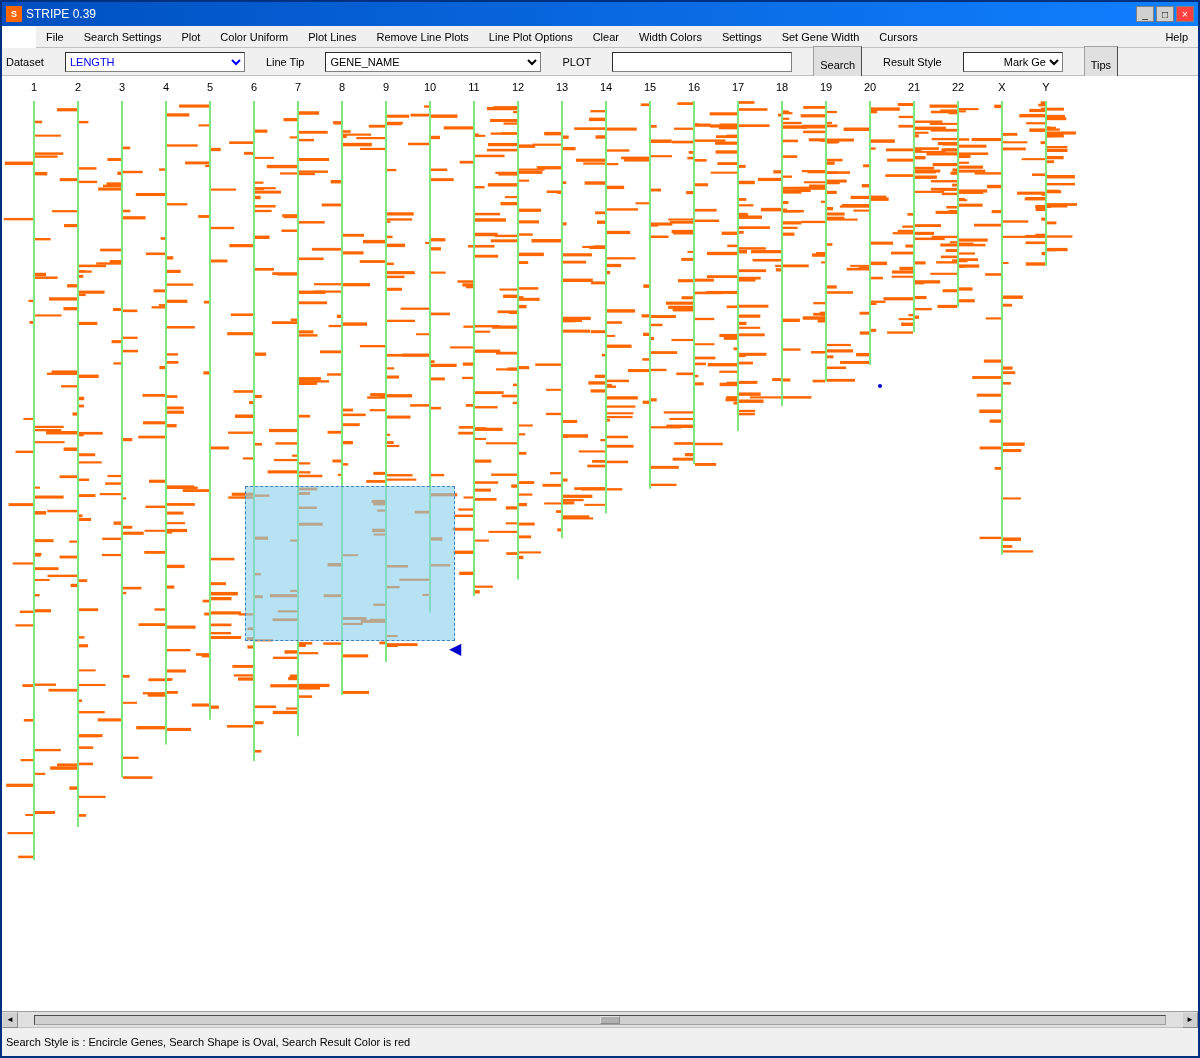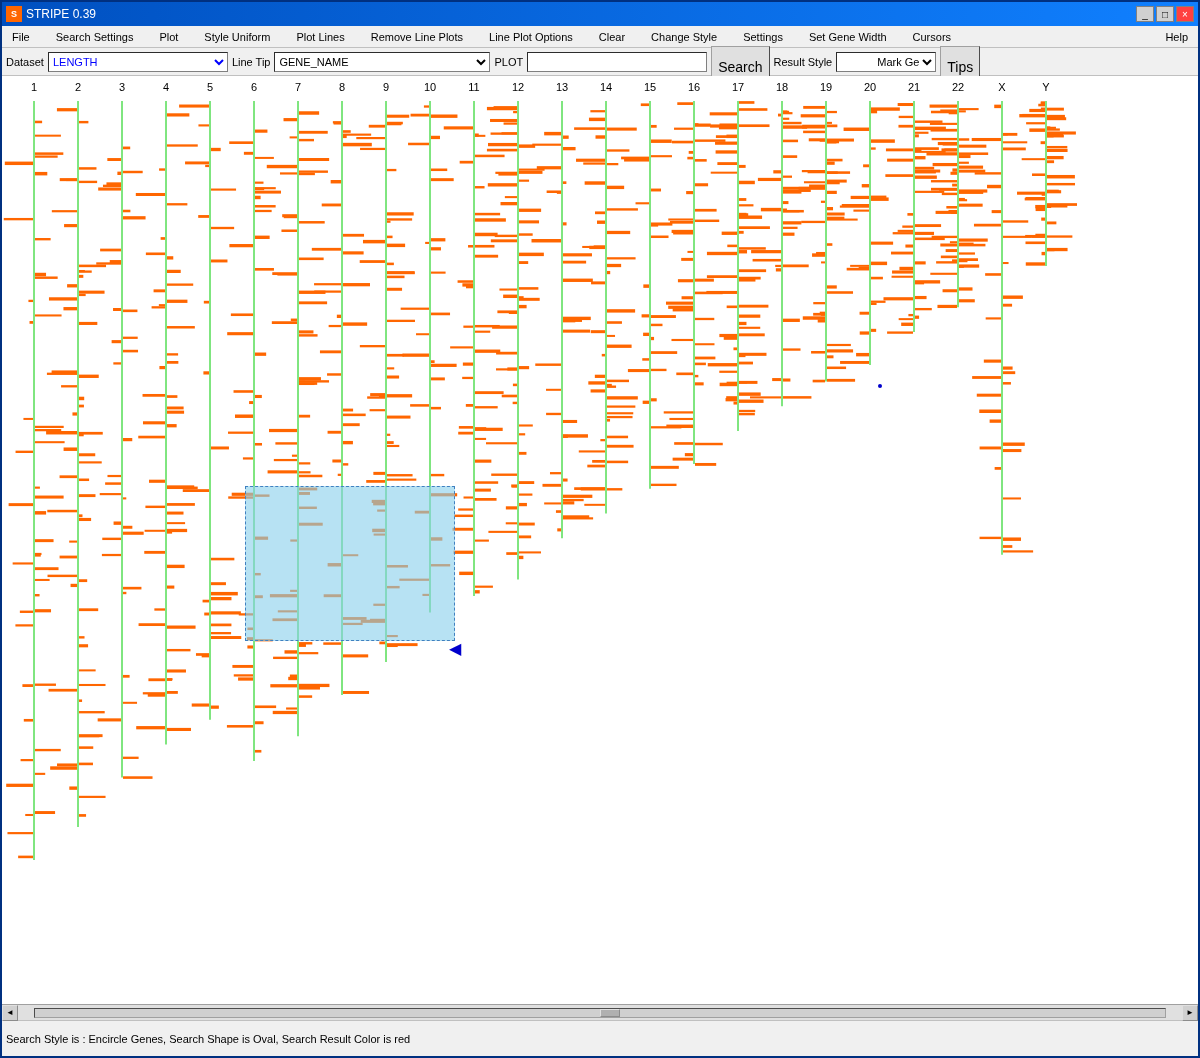--- a/index.html
+++ b/index.html
@@ -78,40 +78,41 @@
 
     
     .menu-bar {
       background: #f0f0f0;
       border-bottom: 1px solid #c0c0c0;
       height: 22px;
       display: flex;
       align-items: center;
       padding: 0 4px;
       flex-shrink: 0;
-      gap: 14px;
+      gap: 8px;
+      margin-left: 34px;
     }
 
     .menu-item {
       padding: 2px 6px;
       cursor: pointer;
       font-size: 11px;
       white-space: nowrap;
     }
 
     
     .toolbar {
       background: #f0f0f0;
       border-bottom: 1px solid #c0c0c0;
       height: 28px;
       display: flex;
       align-items: center;
       padding: 2px 4px;
       flex-shrink: 0;
-      gap: 4px;
+      gap: 21px;
     }
 
     .toolbar label {
       font-size: 11px;
       white-space: nowrap;
     }
 
     .toolbar select {
       height: 20px;
       font-size: 11px;
@@ -122,21 +123,21 @@
     .toolbar input[type="text"] {
       height: 20px;
       font-size: 11px;
       border: 1px inset #808080;
       background: white;
       padding: 0 2px;
     }
 
     .toolbar button {
       height: 32px;
-      font-size: 14px;
+      font-size: 11px;
       background: #e0e0e0;
       border: 1px outset #a0a0a0;
       cursor: pointer;
       padding: 12px 6px;
       white-space: nowrap;
     }
 
     .dataset-select { width: 180px; color: blue; }
     .tooltip-select { width: 216px; }
     .plot-input { width: 180px; }
@@ -210,21 +211,21 @@
       border: 1px outset #e0e0e0;
       display: flex;
       align-items: center;
       justify-content: center;
       font-size: 8px;
       cursor: pointer;
     }
 
     
     .status-bar {
-      height: 36px;
+      height: 29px;
       background: #f0f0f0;
       border-top: 1px solid #c0c0c0;
       display: flex;
       align-items: center;
       padding: 0 4px;
       font-size: 11px;
       flex-shrink: 0;
     }
   </style>
 </head>
@@ -241,26 +242,26 @@
       <div class="title-btn">_</div>
       <div class="title-btn">□</div>
       <div class="title-btn close">×</div>
     </div>
   </div>
 
   <div class="menu-bar">
     <span class="menu-item">File</span>
     <span class="menu-item">Search Settings</span>
     <span class="menu-item">Plot</span>
-    <span class="menu-item">Style Uniform</span>
+    <span class="menu-item">Color Uniform</span>
     <span class="menu-item">Plot Lines</span>
     <span class="menu-item">Remove Line Plots</span>
     <span class="menu-item">Line Plot Options</span>
     <span class="menu-item">Clear</span>
-    <span class="menu-item">Change Style</span>
+    <span class="menu-item">Width Colors</span>
     <span class="menu-item">Settings</span>
     <span class="menu-item">Set Gene Width</span>
     <span class="menu-item">Cursors</span>
     <span class="menu-item" style="margin-left: auto;">Help</span>
   </div>
 
   <div class="toolbar">
     <label>Dataset</label>
     <select class="dataset-select">
       <option style="color:blue;">LENGTH</option>

